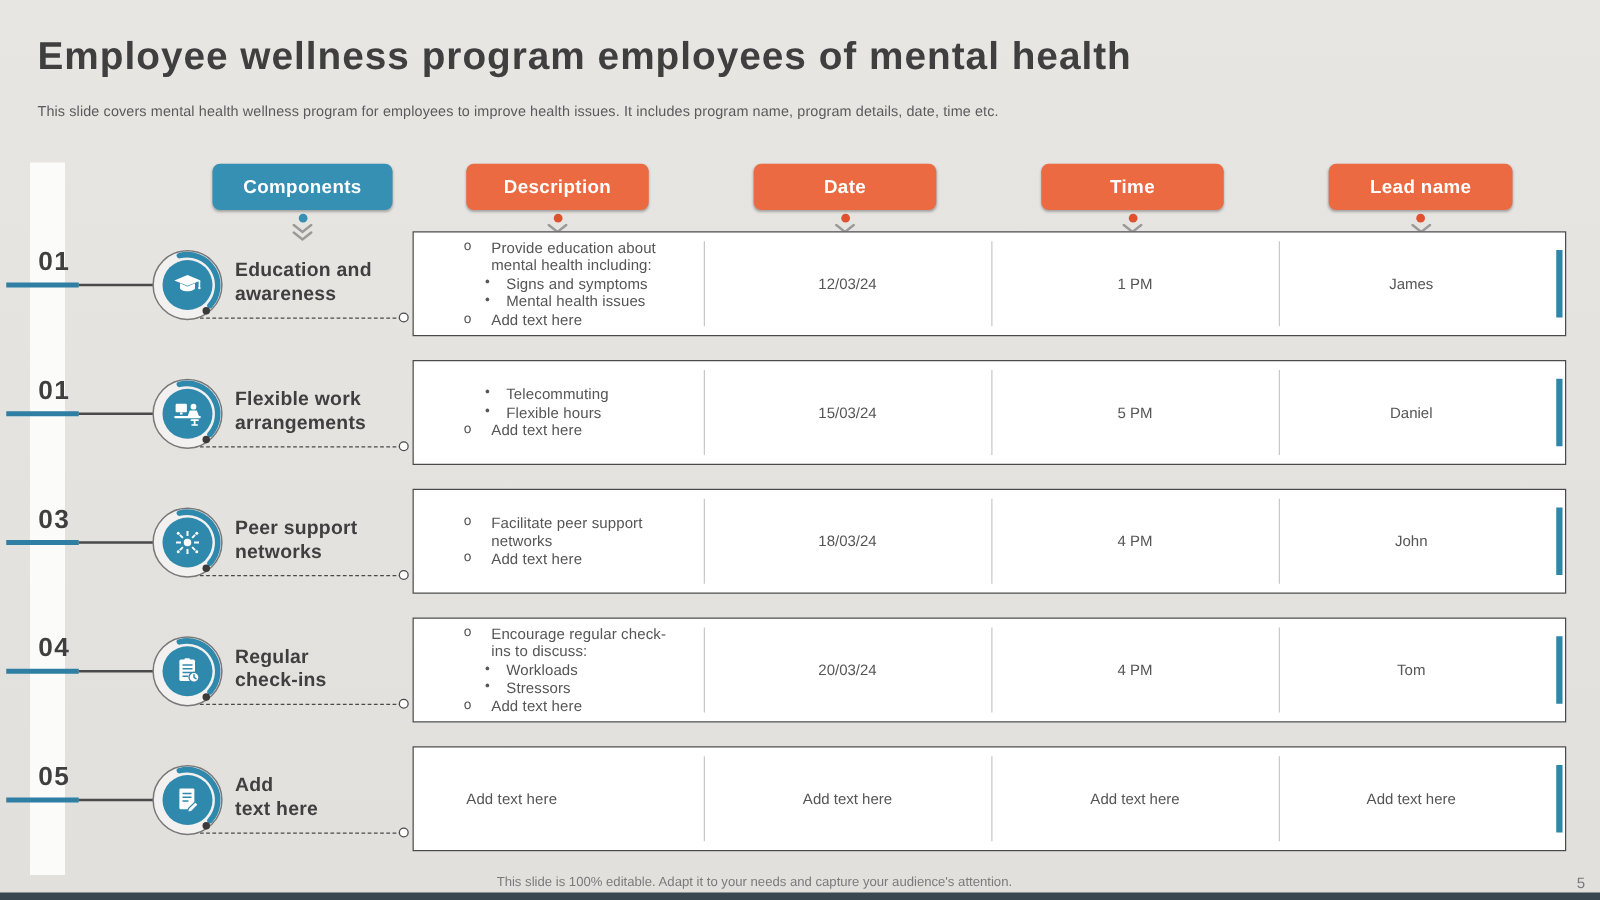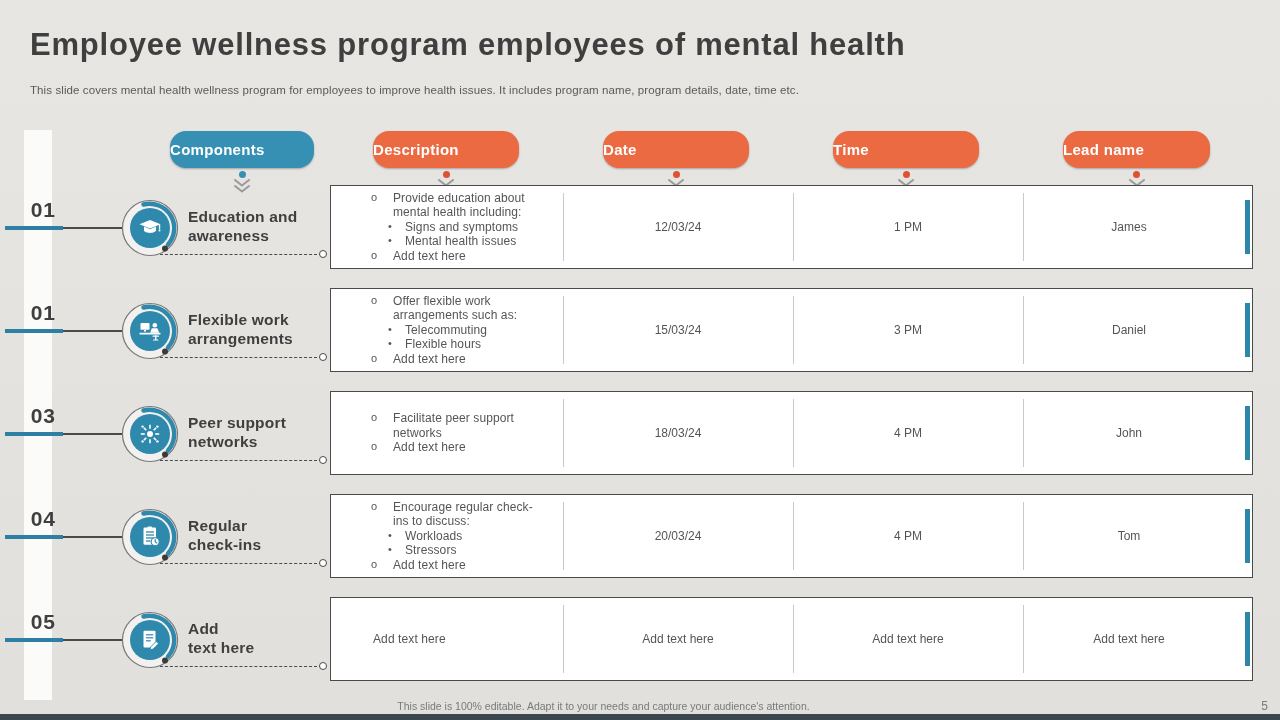--- a/index.html
+++ b/index.html
@@ -9,21 +9,21 @@
 
   .title{position:absolute;left:30px;top:27px;font-size:31px;font-weight:700;color:#3f3f3f;letter-spacing:.8px}
   .subtitle{position:absolute;left:30px;top:84px;font-size:11.5px;color:#5a5a5a;letter-spacing:.1px}
 
   .strip{position:absolute;left:24px;top:130px;width:28px;height:570px;background:#fbfbf9}
 
   
   .hgroup{position:absolute;top:131px;display:flex;flex-direction:column;align-items:center}
   .hg-0{left:170px;width:144px}.hg-1{left:373px;width:146px}.hg-2{left:603px;width:146px}
   .hg-3{left:833px;width:146px}.hg-4{left:1063px;width:147px}
-  .hbtn{width:100%;height:37px;border-radius:16px;display:flex;align-items:center;justify-content:flex-start;
+  .hbtn{width:100%;height:37px;border-radius:6px;display:flex;align-items:center;justify-content:center;
         color:#fff;font-weight:700;font-size:15px;letter-spacing:.3px;box-shadow:0 1px 2px rgba(0,0,0,.28)}
   .teal{background:#3590b4}
   .orange{background:#ec6a42}
   .hdot{width:7px;height:7px;border-radius:50%;margin-top:3px}
   .teal-bg{background:#3590b4}.orange-bg{background:#e0512f}
   .chev{margin-top:1px}
 
   
   .row{position:absolute;left:0;width:1280px;height:84px}
   .r0{top:185px}.r1{top:288px}.r2{top:391px}.r3{top:494px}.r4{top:597px}
@@ -181,27 +181,26 @@
     <div class="clabel">
       <span>Flexible work</span><br>
       <span>arrangements</span>
     </div>
     <div class="box">
       <div class="vline v1"></div>
       <div class="vline v2"></div>
       <div class="vline v3"></div>
       <div class="accent"></div>
       <div class="cell c-desc">
-        <div class="li l1">Offer flexible work arrangements such as:</div>
         <div class="li l2">Telecommuting</div>
         <div class="li l2">Flexible hours</div>
         <div class="li l1">Add text here</div>
       </div>
       <div class="cell c-date">15/03/24</div>
-      <div class="cell c-time">3 PM</div>
+      <div class="cell c-time">5 PM</div>
       <div class="cell c-lead">Daniel</div>
     </div>
   </div>
 
   <div class="row r2">
     <div class="num">03</div>
     <div class="numline"></div>
     <div class="conn"></div>
     <div class="dash"></div>
     <span class="enddot"></span>

